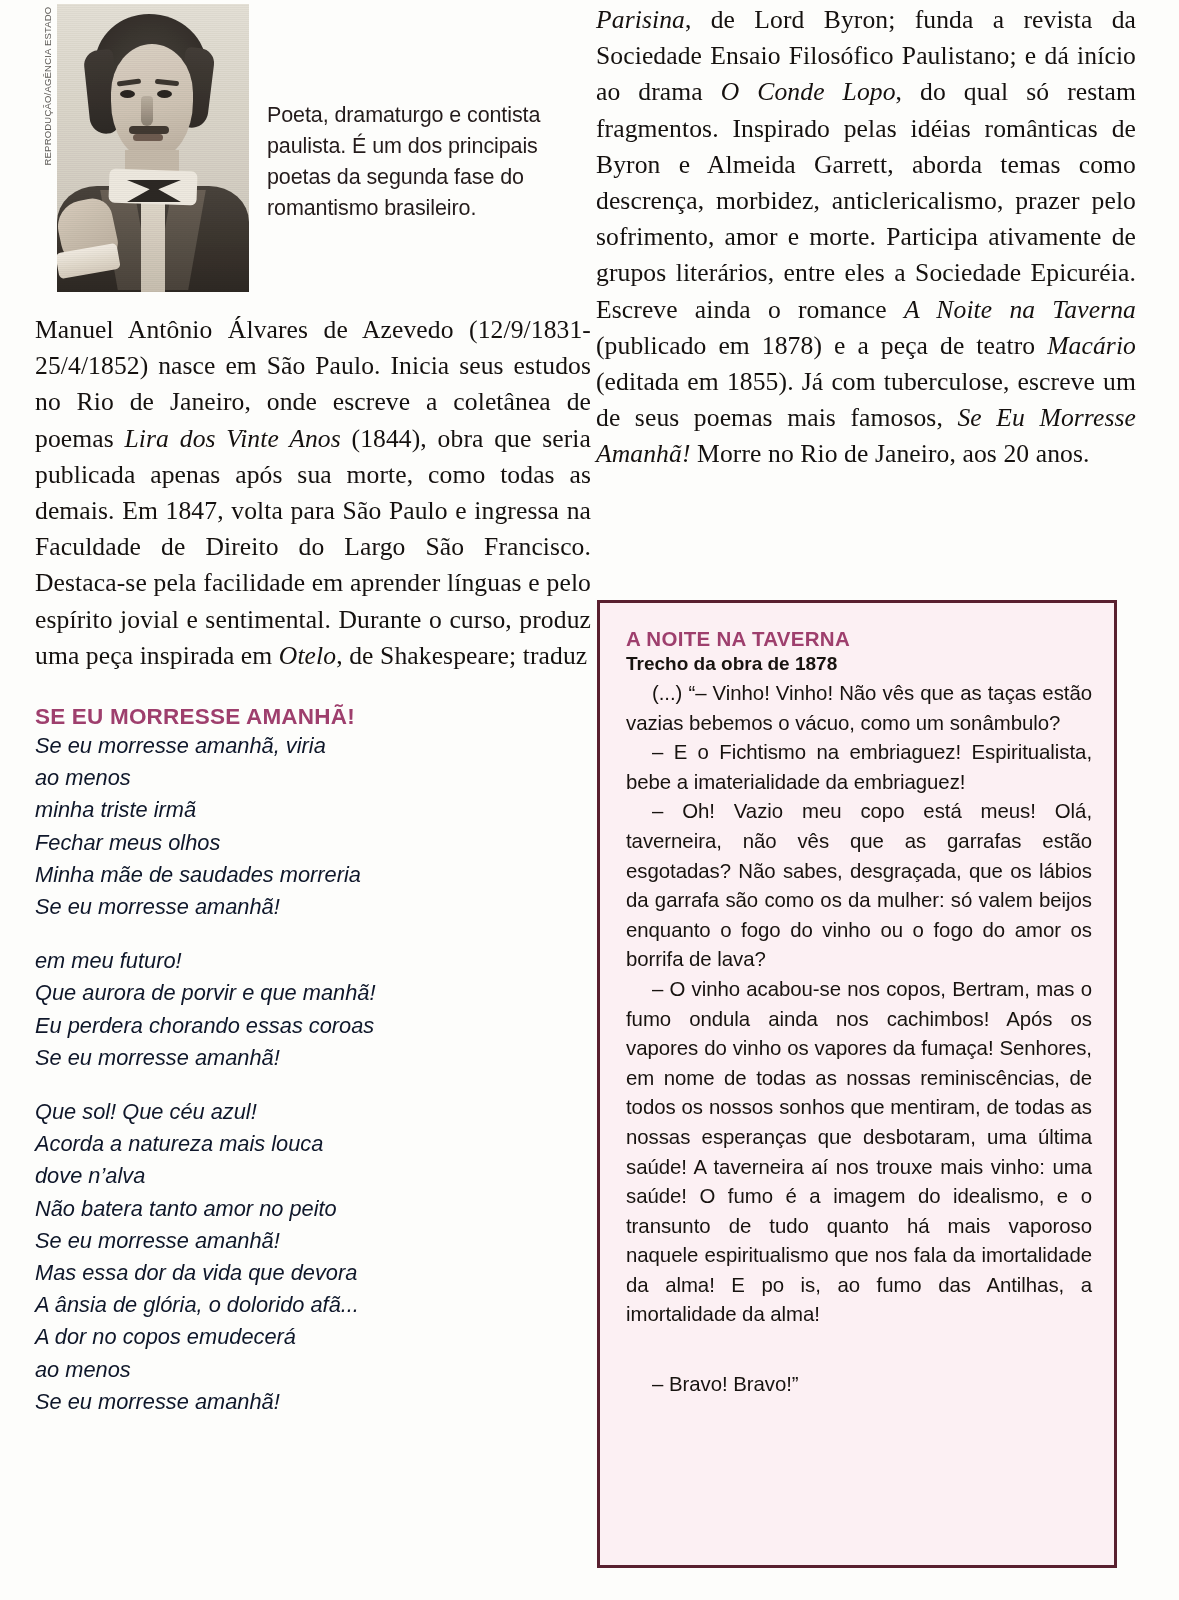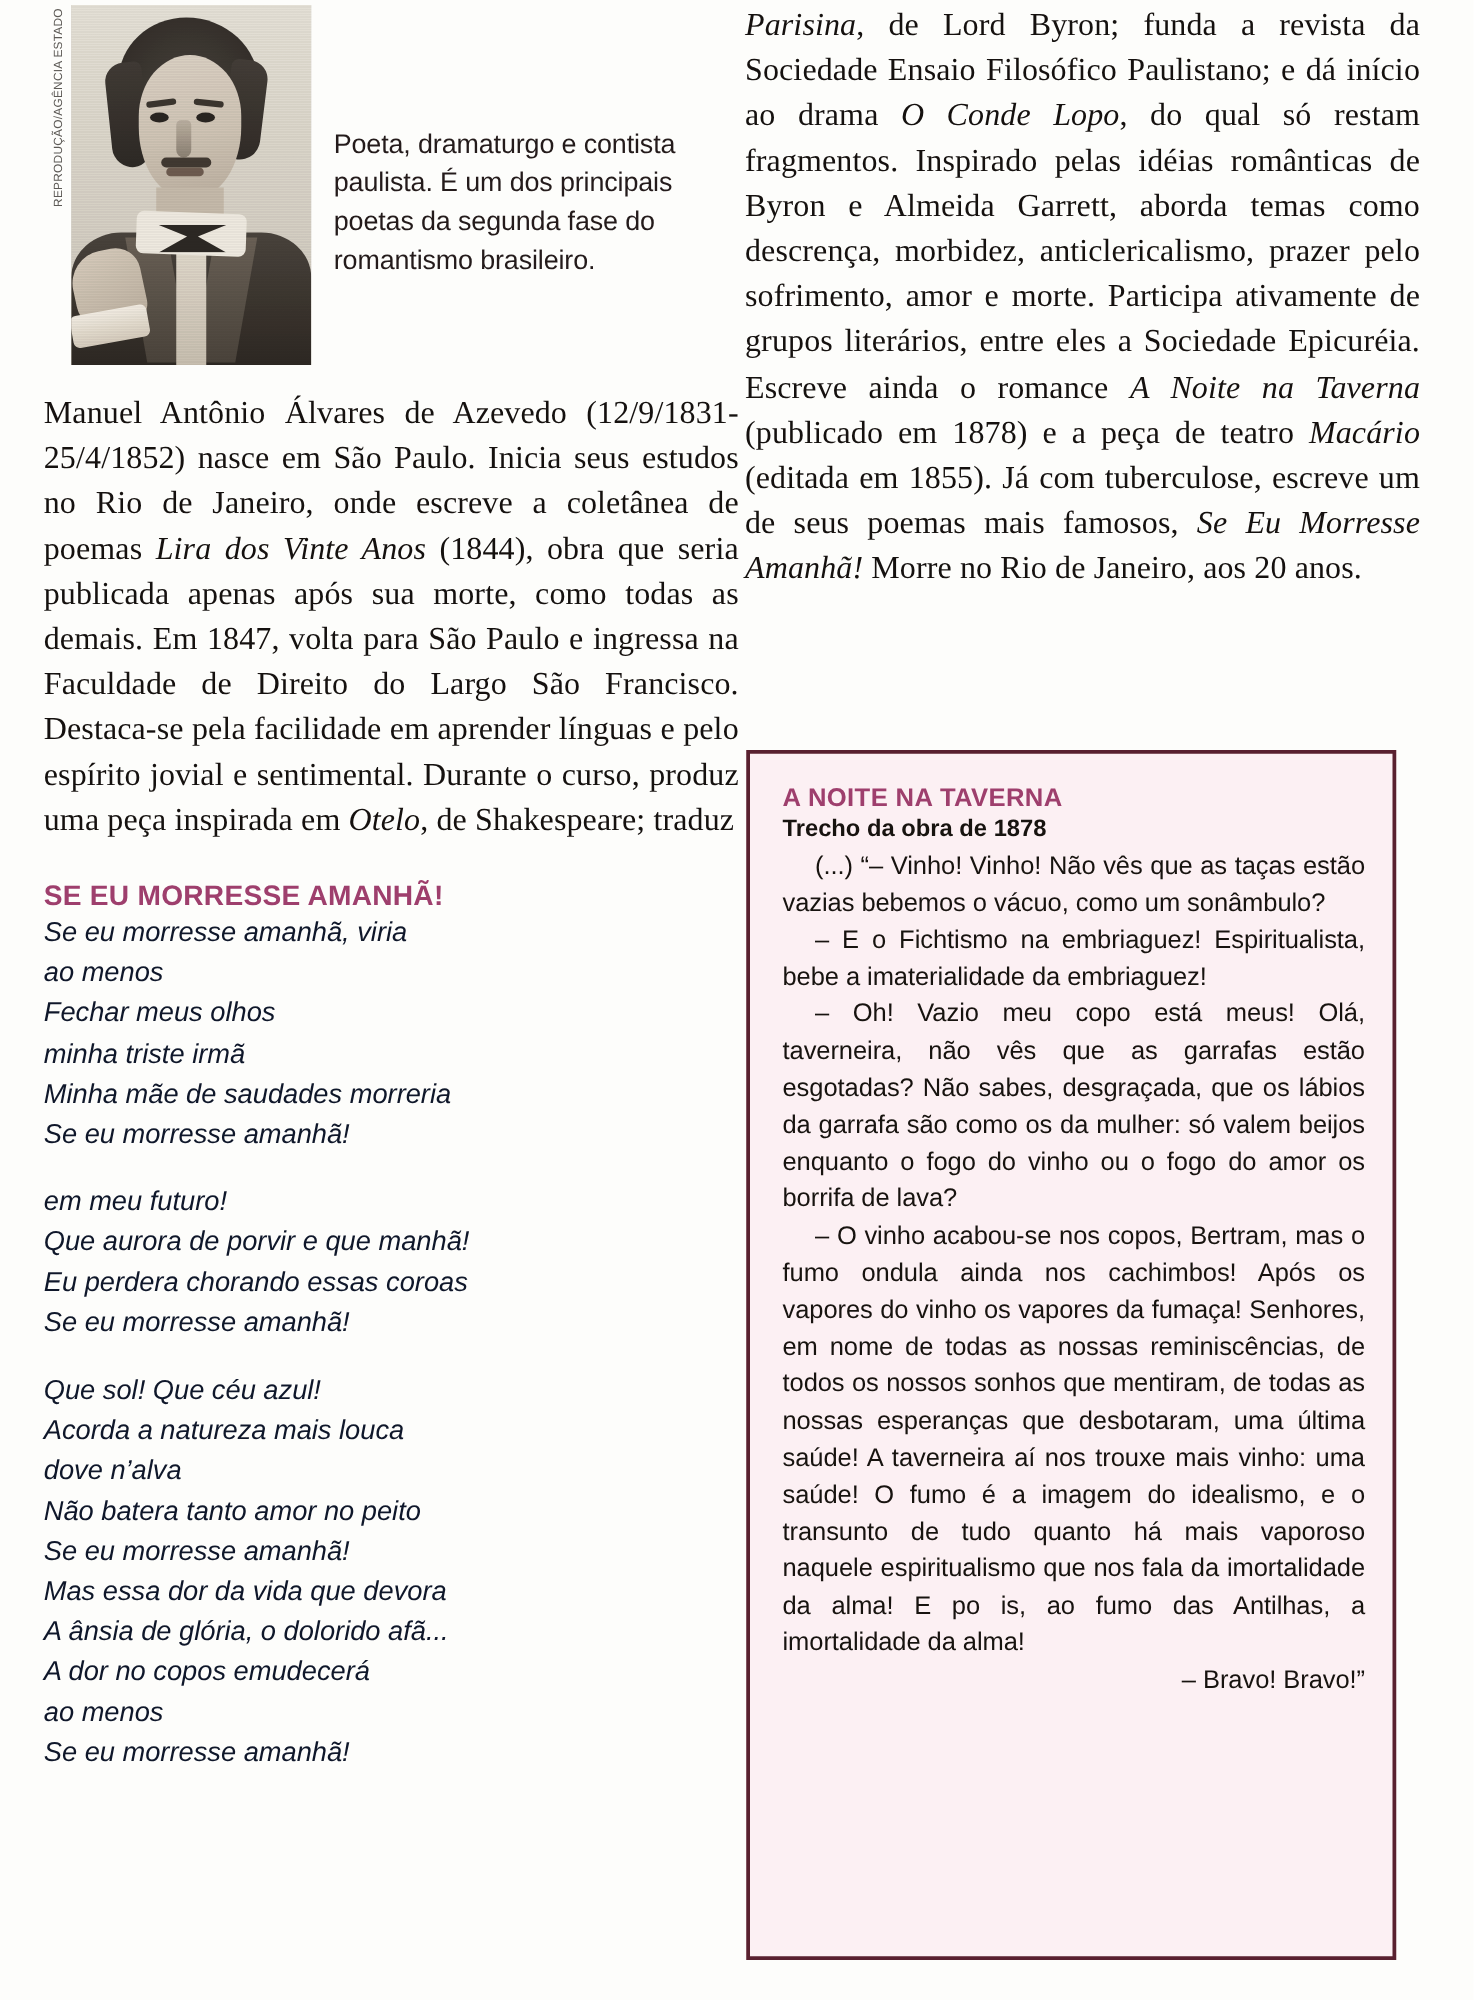--- a/index.html
+++ b/index.html
@@ -262,21 +262,21 @@
   .excerpt-para {
     font-family: "Liberation Sans", sans-serif;
     font-size: 20.4px;
     line-height: 29.6px;
     color: #17130f;
     text-align: justify;
     text-indent: 26px;
     margin: 0;
     letter-spacing: -0.05px;
   }
-  .excerpt-para.last { text-align: right; }
+  .excerpt-para.last { text-align: left; margin-top: 40px; }
 </style>
 </head>
 <body>
 
 <div id="page">
 
   <div id="left-column">
 
     <div id="portrait-block">
 
@@ -312,22 +312,22 @@
       <div id="caption">Poeta, dramaturgo e contista paulista. É um dos principais poetas da segunda fase do romantismo brasileiro.</div>
     </div>
 
     <div id="bio-left" class="body-serif"><span class="lead-name">Manuel Antônio Álvares de Azevedo</span><span> (12/9/1831-25/4/1852) nasce em São Paulo. Inicia seus estudos no Rio de Janeiro, onde escreve a coletânea de poemas </span><i>Lira dos Vinte Anos</i><span> (1844), obra que seria publicada apenas após sua morte, como todas as demais. Em 1847, volta para São Paulo e ingressa na Faculdade de Direito do Largo São Francisco. Destaca-se pela facilidade em aprender línguas e pelo espírito jovial e sentimental. Durante o curso, produz uma peça inspirada em </span><i>Otelo</i><span>, de Shakespeare; traduz </span></div>
 
     <div id="poem-heading">SE EU MORRESSE AMANHÃ!</div>
 
     <div id="poem-body">
         <div class="poem-line">Se eu morresse amanhã, viria</div>
         <div class="poem-line">ao menos</div>
+        <div class="poem-line">minha triste irmã</div>
         <div class="poem-line">Fechar meus olhos</div>
-        <div class="poem-line">minha triste irmã</div>
         <div class="poem-line">Minha mãe de saudades morreria</div>
         <div class="poem-line">Se eu morresse amanhã!</div>
         <div class="poem-gap"></div>
         <div class="poem-line">em meu futuro!</div>
         <div class="poem-line">Que aurora de porvir e que manhã!</div>
         <div class="poem-line">Eu perdera chorando essas coroas</div>
         <div class="poem-line">Se eu morresse amanhã!</div>
         <div class="poem-gap"></div>
         <div class="poem-line">Que sol! Que céu azul!</div>
         <div class="poem-line">Acorda a natureza mais louca</div>

